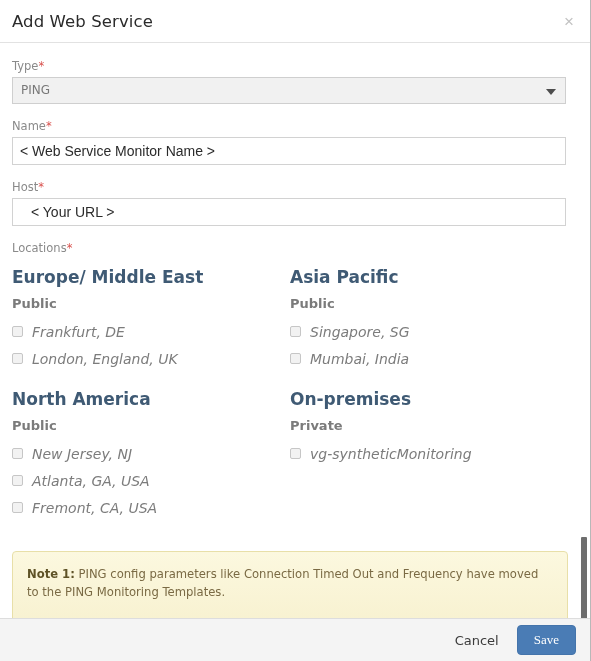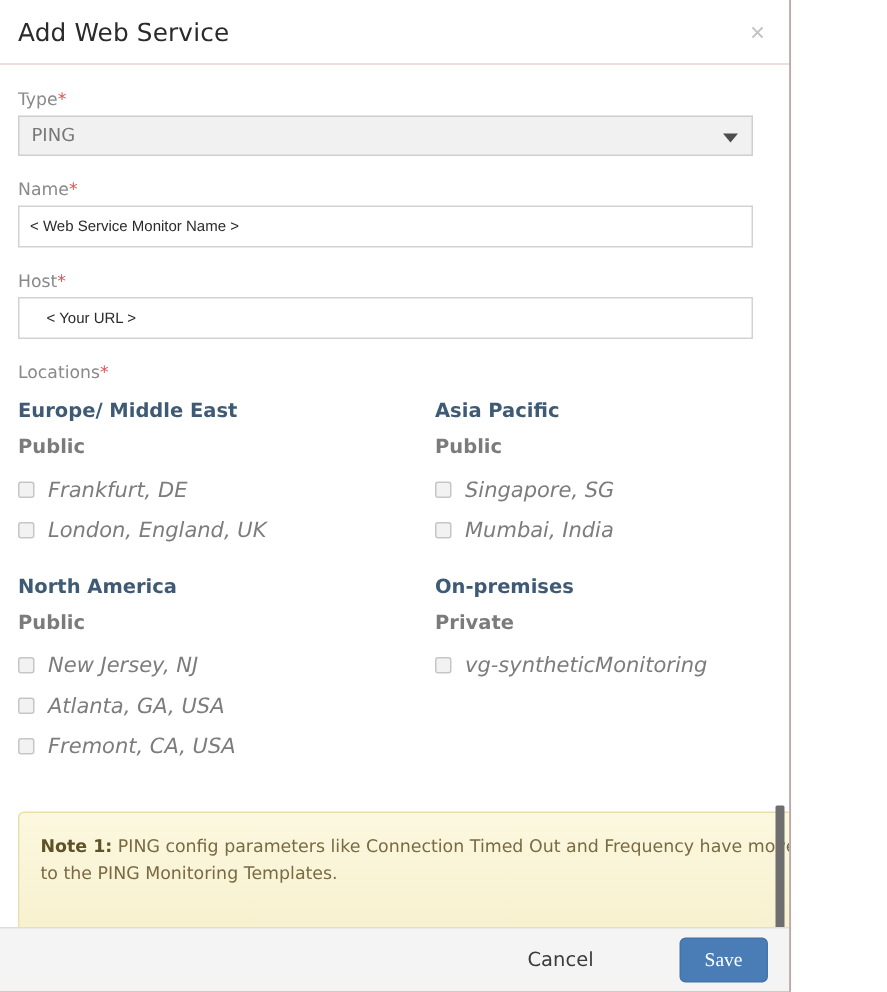--- a/index.html
+++ b/index.html
@@ -10,24 +10,24 @@
   body {
     width: 591px;
     height: 661px;
     overflow: hidden;
     font-family: "DejaVu Sans", sans-serif;
     -webkit-font-smoothing: antialiased;
   }
 
   .dialog {
     position: relative;
-    width: 527px;
+    width: 591px;
     height: 661px;
     box-sizing: border-box;
-    background: #b91c1c;
+    background: #4d7c0f;
     display: flex;
     flex-direction: column;
     border-right: 1px solid #b8b8b8;
   }
 
   
   .dialog-header {
     position: relative;
     height: 43px;
     min-height: 43px;
@@ -110,21 +110,21 @@
     height: 28px;
     border: 1px solid #d2d2d2;
     background: #ffffff;
     box-sizing: border-box;
     margin-bottom: 15px;
     display: flex;
     align-items: center;
   }
   .text-input .val {
     font-family: "Liberation Sans", sans-serif;
-    font-size: 10px;
+    font-size: 14px;
     color: #2b2b2b;
     padding-left: 7px;
   }
   .text-input.indent .val {
     padding-left: 18px;
   }
 
   .locations-label {
     font-size: 11.5px;
     color: #8a8a8a;
@@ -134,21 +134,21 @@
   
   .loc-grid {
     display: grid;
     grid-template-columns: 278px 1fr;
     column-gap: 0;
   }
   .loc-group {
     margin-bottom: 17px;
   }
   .region-name {
-    font-size: 13px;
+    font-size: 17px;
     font-weight: bold;
     color: #3f5a74;
     margin-bottom: 9px;
   }
   .access-name {
     font-size: 13px;
     font-weight: bold;
     color: #7b7b7b;
     margin-bottom: 7px;
   }
@@ -198,21 +198,20 @@
   .dialog-footer {
     height: 43px;
     min-height: 43px;
     background: #f4f4f4;
     border-top: 1px solid #dddddd;
     display: flex;
     align-items: center;
     justify-content: flex-end;
     padding-right: 14px;
     box-sizing: border-box;
-    gap: 39px;
   }
   .btn-cancel {
     font-size: 13px;
     color: #3b3b3b;
     background: transparent;
     border: none;
     padding: 6px 10px;
     margin-right: 8px;
     cursor: pointer;
     font-family: "DejaVu Sans", sans-serif;

